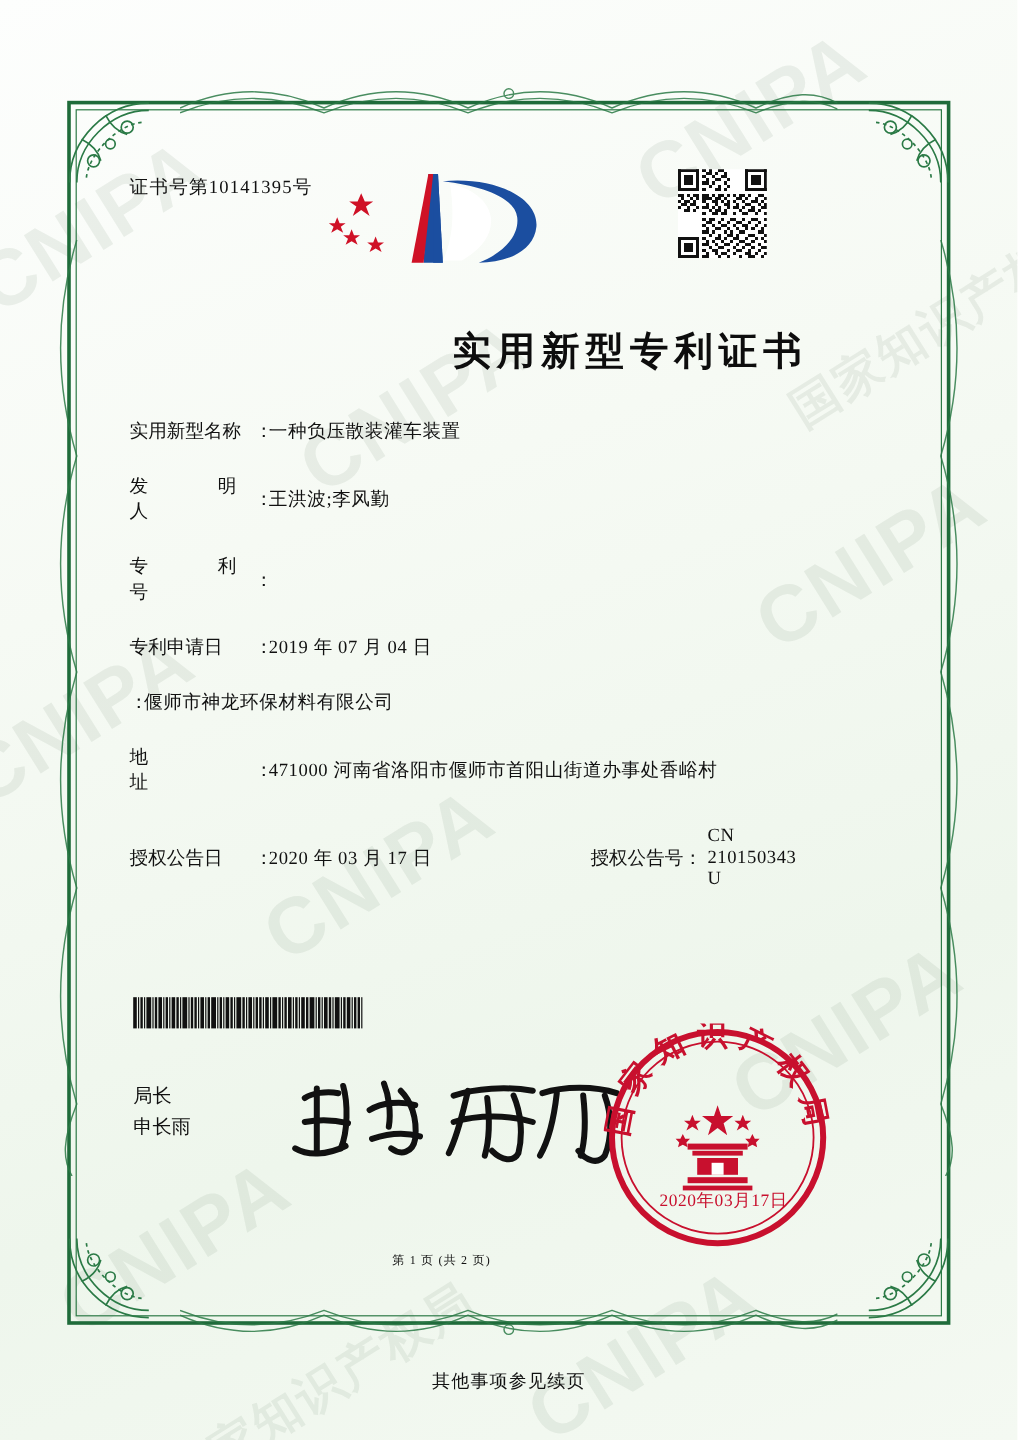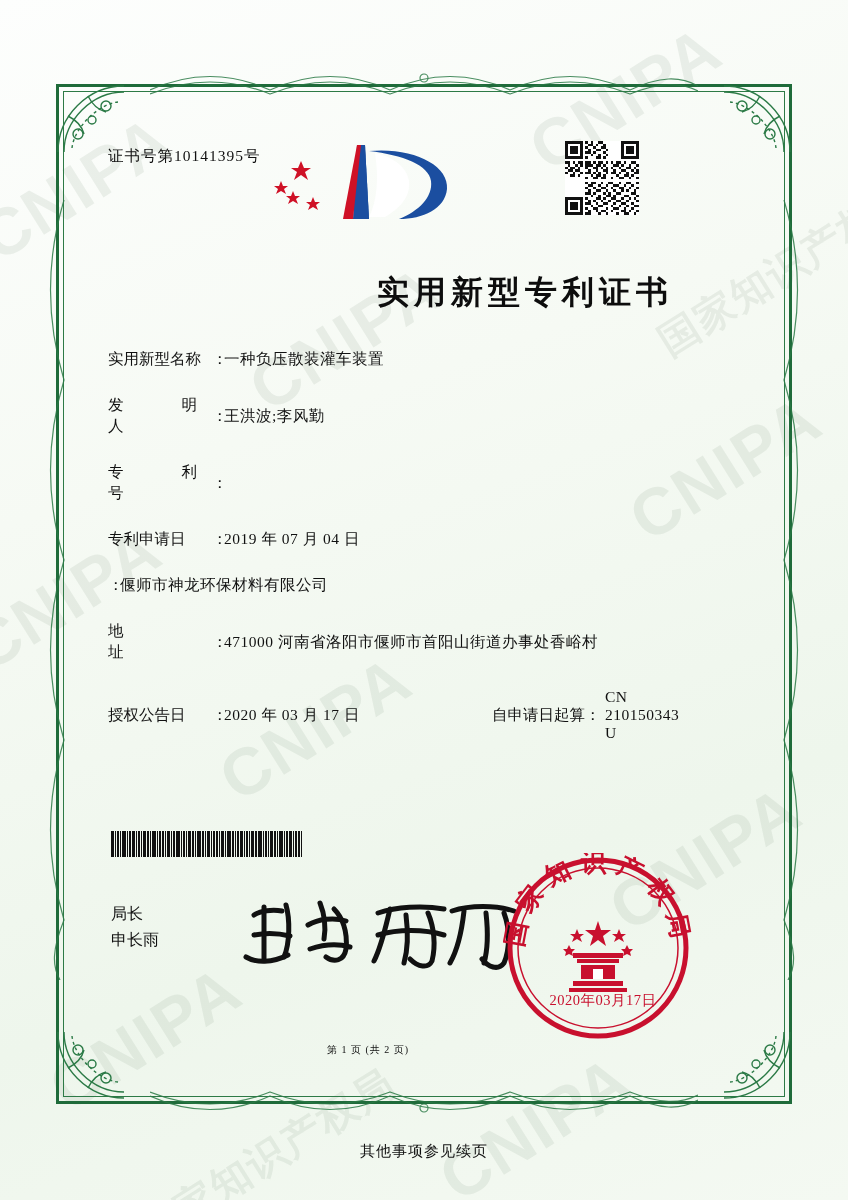--- a/index.html
+++ b/index.html
@@ -581,21 +581,21 @@
       </div>
       <div class="field-row">
         <span class="field-label spaced">地　　　　址</span>
         <span class="field-colon">：</span>
         <span class="field-value">471000 河南省洛阳市偃师市首阳山街道办事处香峪村</span>
       </div>
       <div class="field-row double">
         <span class="field-label">授权公告日</span>
         <span class="field-colon">：</span>
         <span class="field-value">2020 年 03 月 17 日</span>
-        <span class="sub-label">自申请日起算</span>
+        <span class="sub-label">授权公告号</span>
         <span class="field-colon">：</span>
         <span class="sub-value">CN 210150343 U</span>
       </div>
     </div>
 
 
     <div class="barcode">
       <i style="width:3px"></i>
         <i style="width:1px"></i>
         <i style="width:2px"></i>

